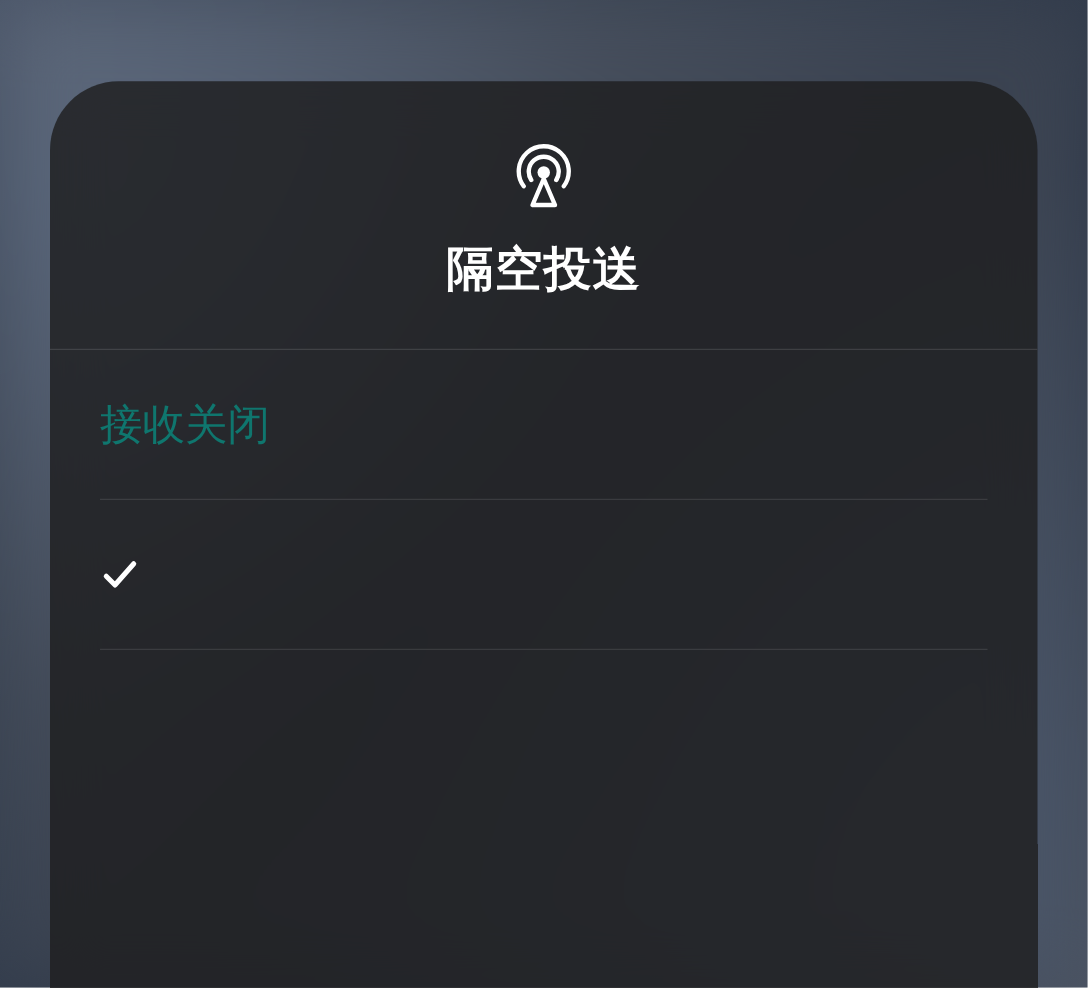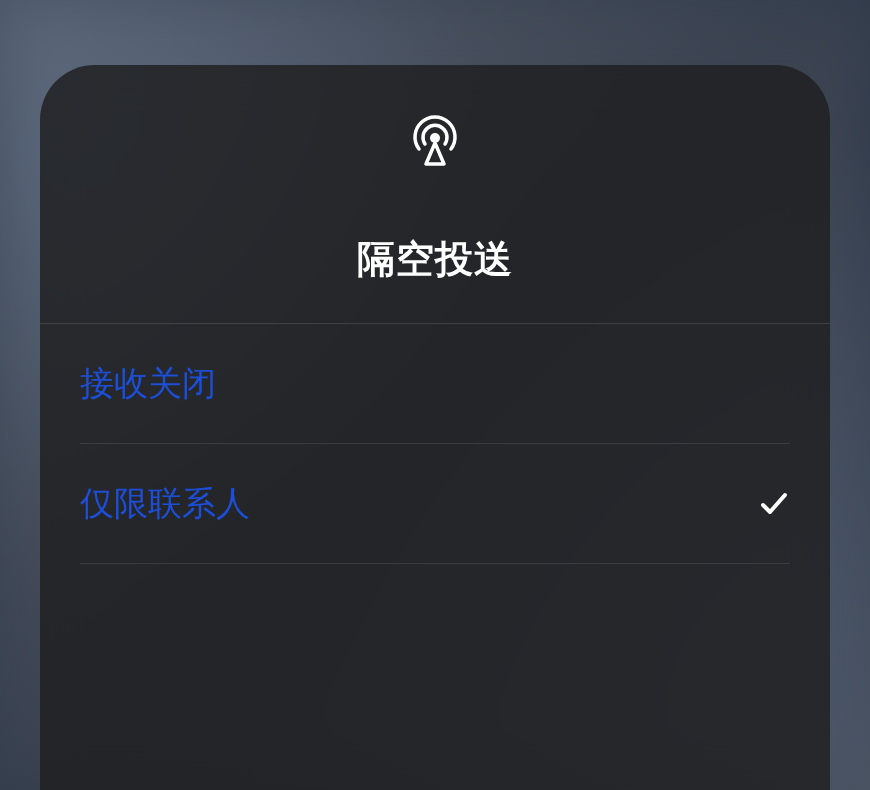--- a/index.html
+++ b/index.html
@@ -64,21 +64,20 @@
     .airdrop-icon {
       width: 56px;
       height: 56px;
     }
 
     .title {
       color: #ffffff;
       font-size: 38px;
       font-weight: 600;
       letter-spacing: 1px;
-      margin-top: 44px;
     }
 
     .options {
       display: flex;
       flex-direction: column;
       border-top: 1px solid rgba(255, 255, 255, 0.12);
     }
 
     .option-item {
       display: flex;
@@ -94,21 +93,21 @@
       content: '';
       position: absolute;
       bottom: 0;
       left: 40px;
       right: 40px;
       height: 1px;
       background: rgba(255, 255, 255, 0.1);
     }
 
     .option-label {
-      color: #1d4ed8;
+      color: #0f766e;
       font-size: 34px;
       font-weight: 400;
     }
 
     .checkmark {
       width: 32px;
       height: 32px;
       display: none;
     }
 
@@ -141,21 +140,20 @@
   </div>
 
   <div class="options">
 
     <div class="option-item">
       <span class="option-label">接收关闭</span>
 
     </div>
 
     <div class="option-item selected">
-      <span class="option-label">仅限联系人</span>
       <span class="checkmark">
         <svg viewBox="0 0 32 32" xmlns="http://www.w3.org/2000/svg">
           <path d="M 5 17 L 12 24 L 27 7" stroke="#ffffff" stroke-width="4" fill="none" stroke-linecap="round" stroke-linejoin="round"></path>
         </svg>
       </span>
     </div>
 
 
   </div>
 

